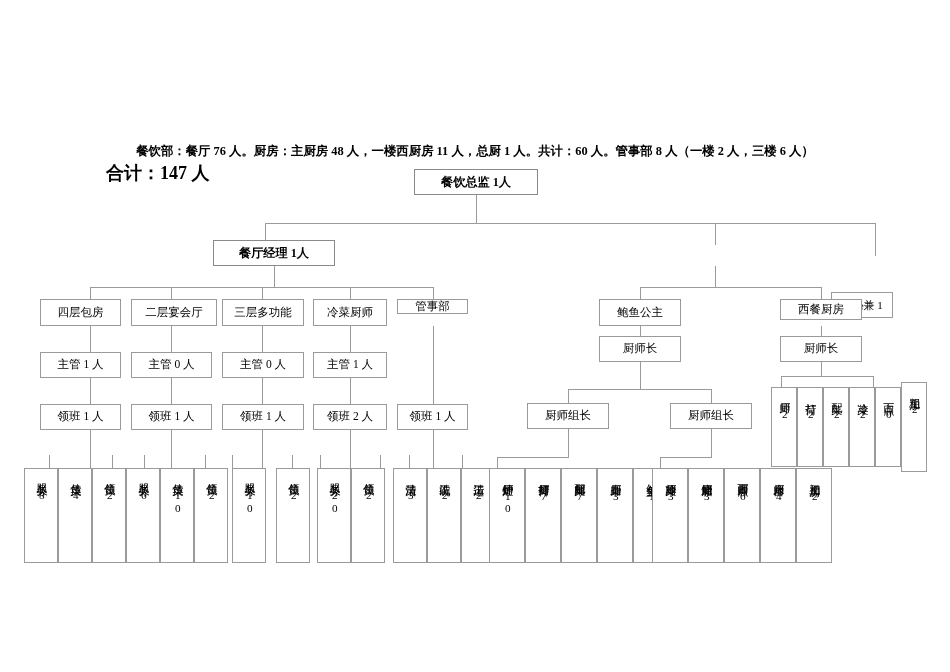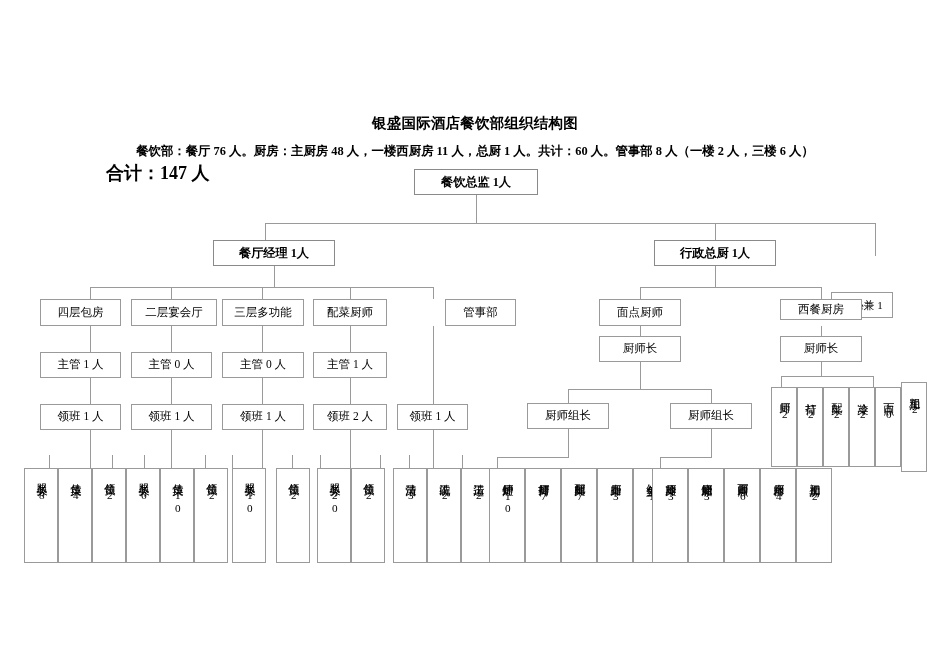--- a/index.html
+++ b/index.html
@@ -108,50 +108,48 @@
     width: 0;
     border-left: 1px solid #9a9a9a;
     z-index: 1;
   }
 </style>
 </head>
 <body>
 
 <div id="page">
 
-  <div class="title">银盛国际酒店餐饮部组织结构图</div>
   <div class="subtitle-line1">餐饮部：餐厅 76 人。厨房：主厨房 48 人，一楼西厨房 11 人，总厨 1 人。共计：60 人。管事部 8 人（一楼 2 人，三楼 6 人）</div>
   <div class="subtitle-line2">合计：147 人</div>
 
   <div class="box bold" style="left:414px; top:169px; width:124px; height:26px;">餐饮总监   1人</div>
 
   <div class="vline" style="left:476px; top:195px; height:28px;"></div>
 
   <div class="hline" style="left:265px; top:223px; width:610px;"></div>
   <div class="vline" style="left:265px; top:223px; height:22px;"></div>
   <div class="vline" style="left:715px; top:223px; height:22px;"></div>
   <div class="vline" style="left:875px; top:223px; height:33px;"></div>
 
   <div class="box bold" style="left:213px; top:240px; width:122px; height:26px;">餐厅经理   1人</div>
-  <div class="box bold" style="left:654px; top:240px; width:122px; height:26px;">行政总厨   1人</div>
   <div class="box thin" style="left:831px; top:256px; width:62px; height:26px;">文秘兼 1</div>
 
   <div class="vline" style="left:274px; top:266px; height:21px;"></div>
   <div class="hline" style="left:90px; top:287px; width:343px;"></div>
   <div class="vline" style="left:90px; top:287px; height:12px;"></div>
   <div class="vline" style="left:171px; top:287px; height:12px;"></div>
   <div class="vline" style="left:262px; top:287px; height:12px;"></div>
   <div class="vline" style="left:350px; top:287px; height:12px;"></div>
   <div class="vline" style="left:433px; top:287px; height:12px;"></div>
 
   <div class="box" style="left:40px; top:299px; width:81px; height:27px;">四层包房</div>
   <div class="box" style="left:131px; top:299px; width:86px; height:27px;">二层宴会厅</div>
   <div class="box" style="left:222px; top:299px; width:82px; height:27px;">三层多功能</div>
-  <div class="box" style="left:313px; top:299px; width:74px; height:27px;">配菜厨师</div>
-  <div class="box" style="left:397px; top:299px; width:71px; height:27px;margin-left:48px;">管事部</div>
+  <div class="box" style="left:313px; top:299px; width:74px; height:27px;">冷菜厨师</div>
+  <div class="box" style="left:397px; top:299px; width:71px; height:15px;">管事部</div>
 
   <div class="vline" style="left:90px; top:326px; height:26px;"></div>
   <div class="vline" style="left:171px; top:326px; height:26px;"></div>
   <div class="vline" style="left:262px; top:326px; height:26px;"></div>
   <div class="vline" style="left:350px; top:326px; height:26px;"></div>
   <div class="vline" style="left:433px; top:326px; height:78px;"></div>
 
   <div class="box" style="left:40px; top:352px; width:81px; height:26px;">主管 1 人</div>
   <div class="box" style="left:131px; top:352px; width:81px; height:26px;">主管 0 人</div>
   <div class="box" style="left:222px; top:352px; width:82px; height:26px;">主管 0 人</div>
@@ -227,21 +225,21 @@
   </div>
   <div class="vbox" style="left:461px; top:468px; width:34px; height:95px;">
     <span class="vtext">清运工 2</span>
   </div>
 
   <div class="vline" style="left:715px; top:266px; height:21px;"></div>
   <div class="hline" style="left:640px; top:287px; width:181px;"></div>
   <div class="vline" style="left:640px; top:287px; height:12px;"></div>
   <div class="vline" style="left:821px; top:287px; height:12px;"></div>
 
-  <div class="box" style="left:599px; top:299px; width:82px; height:27px;">面点厨师</div>
+  <div class="box" style="left:599px; top:299px; width:82px; height:27px;">鲍鱼公主</div>
   <div class="box" style="left:780px; top:299px; width:82px; height:21px;">西餐厨房</div>
 
   <div class="vline" style="left:640px; top:326px; height:26px;"></div>
   <div class="vline" style="left:821px; top:326px; height:26px;"></div>
 
   <div class="box" style="left:599px; top:336px; width:82px; height:26px;">厨师长</div>
   <div class="box" style="left:780px; top:336px; width:82px; height:26px;">厨师长</div>
 
   <div class="vline" style="left:640px; top:362px; height:27px;"></div>
   <div class="hline" style="left:568px; top:389px; width:143px;"></div>

